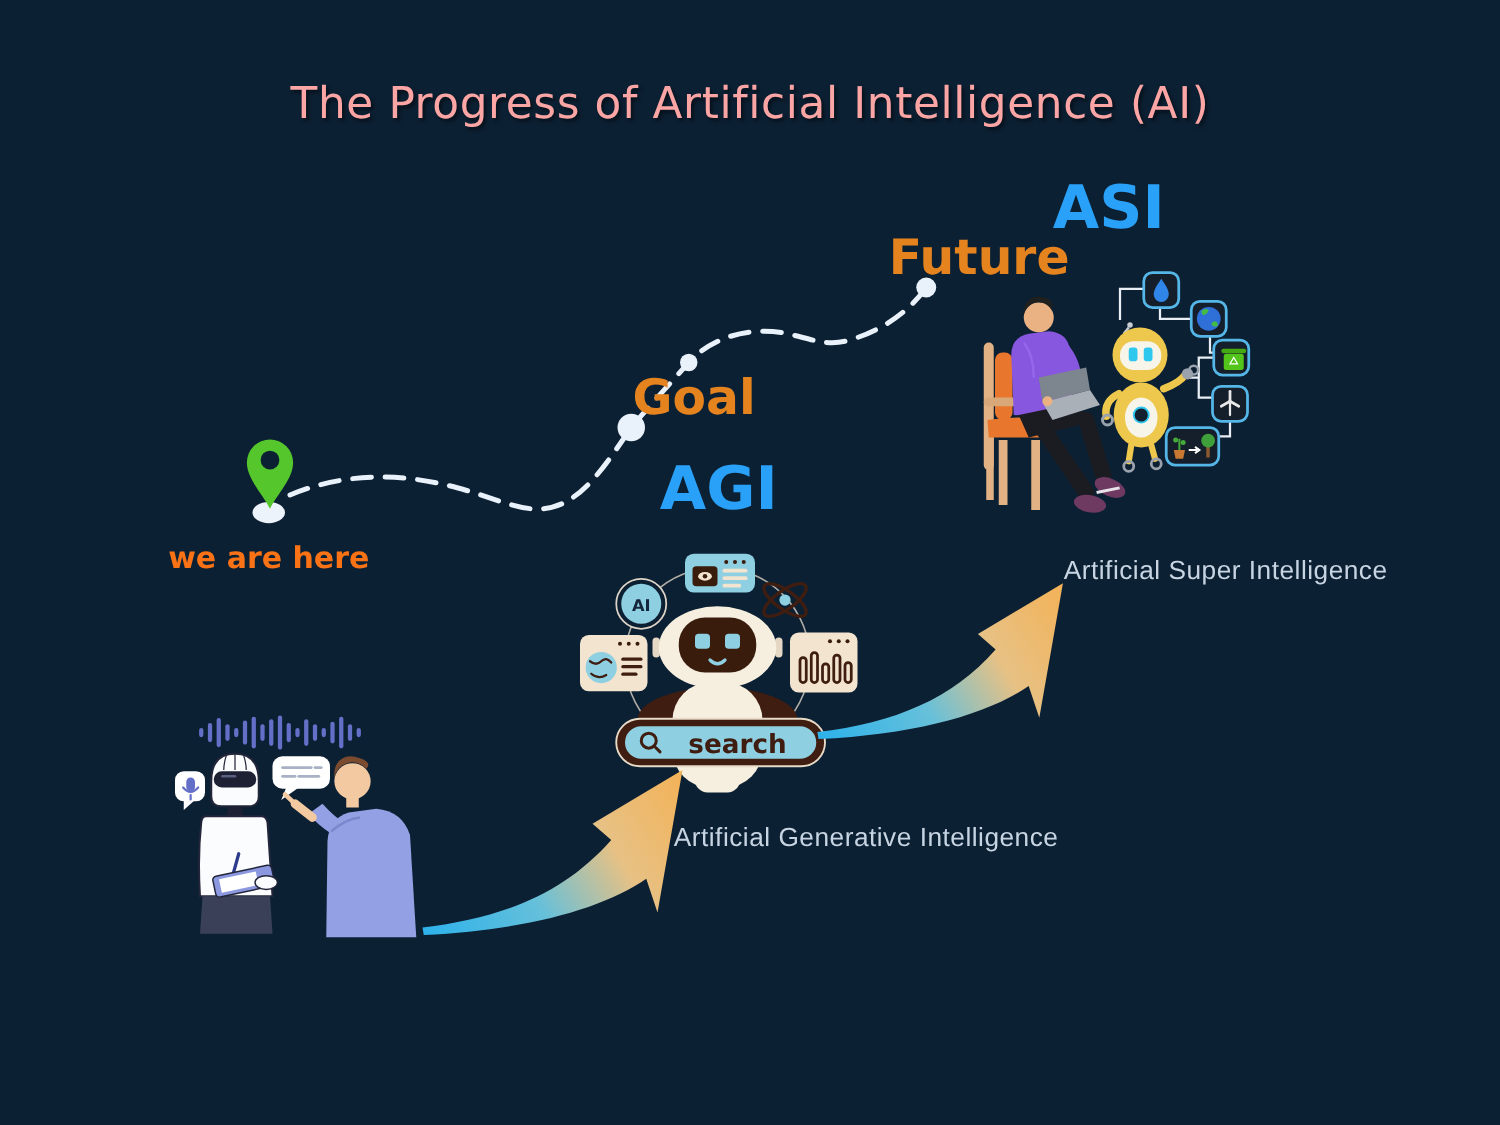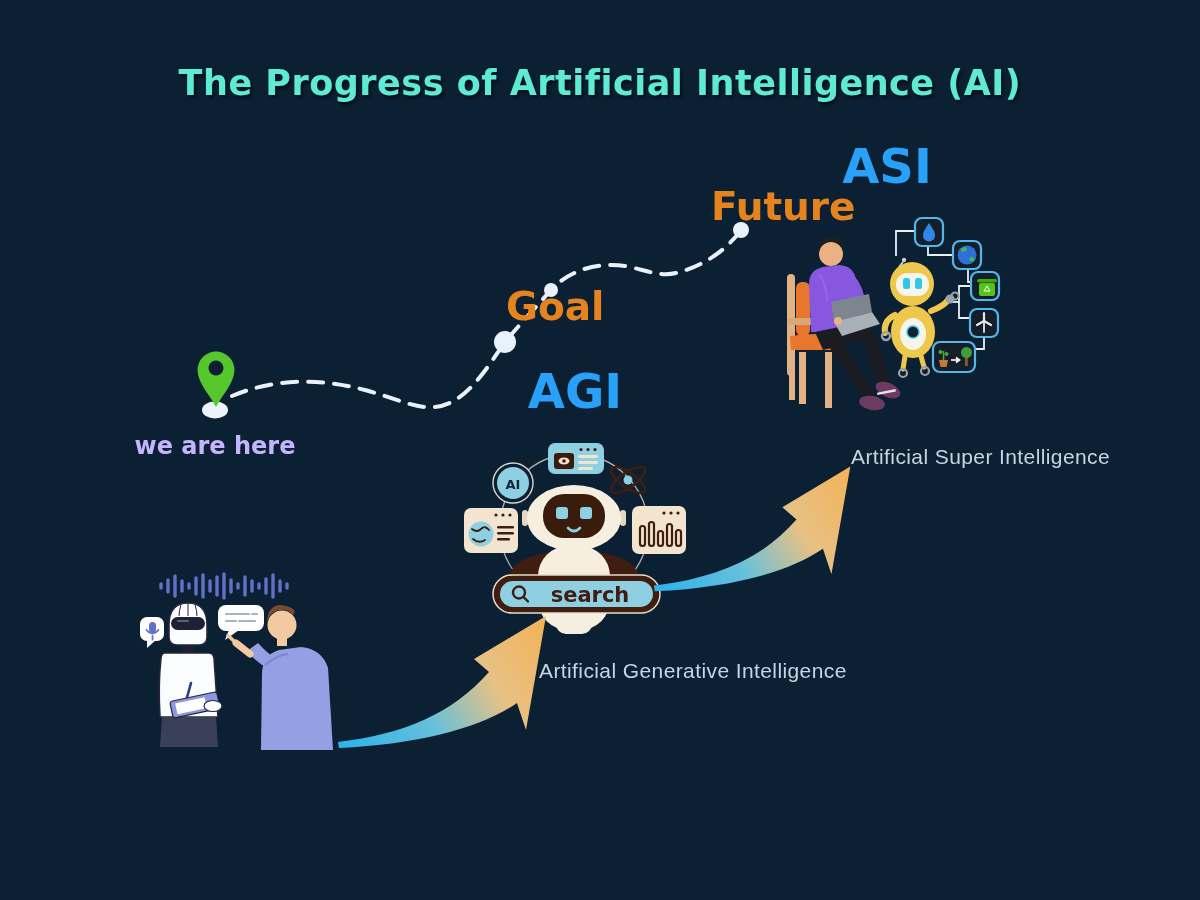--- a/index.html
+++ b/index.html
@@ -1,28 +1,28 @@
 <!DOCTYPE html>
 <html><head>
 <meta charset="utf-8">
 <style>
   html,body{margin:0;padding:0;background:#0b1f33;}
   .canvas{position:relative;width:1200px;height:900px;background:#0c2033;overflow:hidden;
           font-family:"DejaVu Sans",sans-serif;}
   .abs{position:absolute;}
-  .title{left:0;right:0;top:40px;text-align:center;font-size:35px;font-weight:bold;
-         color:#5eead4;letter-spacing:.5px;text-shadow:2px 3px 3px rgba(0,0,0,.5);}
+  .title{left:0;right:0;top:40px;text-align:center;font-size:35px;font-weight:normal;
+         color:#fca5a5;letter-spacing:.5px;text-shadow:2px 3px 3px rgba(0,0,0,.5);}
   .label{font-weight:bold;white-space:nowrap;}
-  .here-label{left:115px;top:432px;width:200px;text-align:center;font-size:24px;color:#c4b5fd;}
+  .here-label{left:115px;top:432px;width:200px;text-align:center;font-size:24px;color:#f97316;}
   .abbr{font-size:48px;color:#2aa1f8;text-align:center;}
   .abbr-ani{left:135px;top:486px;width:170px;}
   .abbr-agi{left:520px;top:363px;width:110px;}
   .abbr-asi{left:832px;top:138px;width:110px;}
   .milestone{font-size:39px;color:#e5831e;}
-  .goal-label{left:506px;top:284px;}
+  .goal-label{left:506px;top:296px;}
   .future-label{left:711px;top:184px;}
   .stage-head{font-family:"Liberation Sans",sans-serif;font-size:21px;font-weight:400;
               color:#c7d4e2;letter-spacing:.4px;white-space:nowrap;}
   .head-ani{left:66px;top:754px;}
   .head-agi{left:539px;top:659px;}
   .head-asi{left:851px;top:420px;margin-top:25px;}
   ul.bullets{list-style:none;margin:0;padding:0;}
   ul.bullets li{position:relative;padding-left:30px;font-family:"Liberation Sans",sans-serif;
      font-weight:bold;font-size:21px;line-height:31px;color:#eef3fa;}
   ul.bullets li::before{content:"\2022";position:absolute;left:6px;top:0;}

